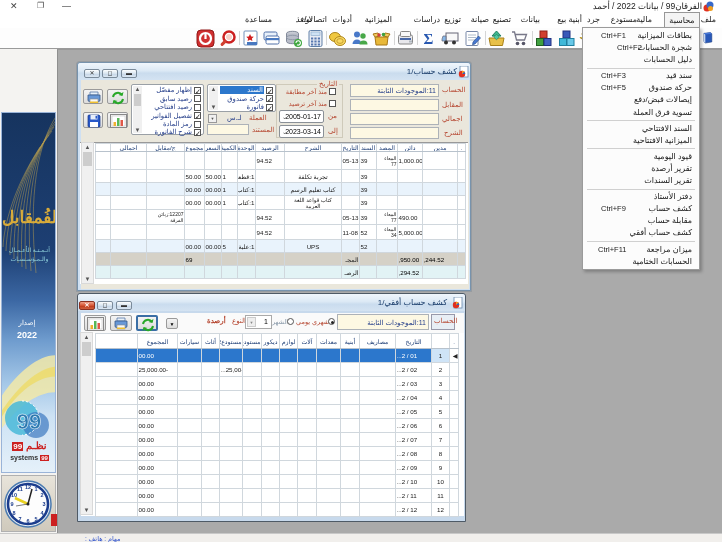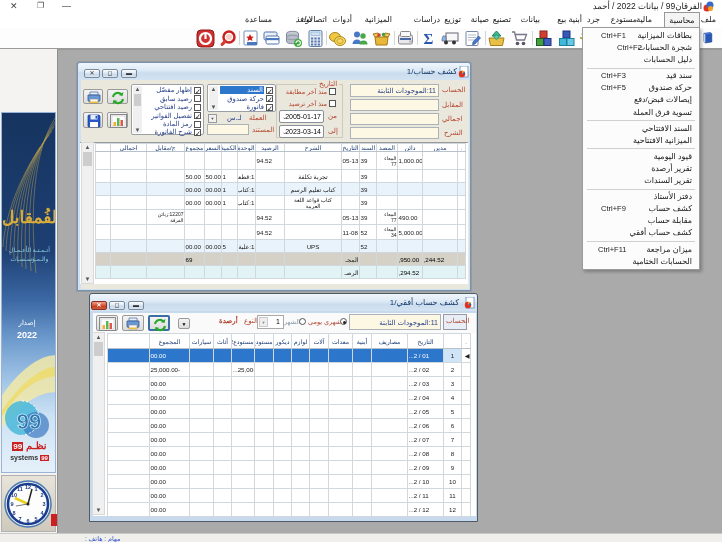--- a/index.html
+++ b/index.html
@@ -25,21 +25,21 @@
 #datetable { position:absolute; left:1px; top:0px; width:55px; border:2px solid #1b2b60; background:#fdf7da; }
 #datetable .dr { border-bottom:2px solid #1b2b60; font-weight:bold; text-align:center; height:10.6px; line-height:10.6px; font-size:7.5px; white-space:nowrap; }
 #datetable .dr:last-child { border-bottom:none; }
 #bluepanel { position:absolute; left:1px; top:63px; width:55px; height:361px; overflow:hidden; border:1px solid #9ab4d8; }
 #clockpanel { position:absolute; left:1px; top:426px; width:55px; height:57px; background:linear-gradient(180deg,#e8e4da,#cfc9bc); border:1px solid #b0b0b0; }
 
 #statusbar { left:0; top:533px; width:722px; height:9px; background:#f1efec; border-top:1px solid #c8c8c8; }
 
 .win { position:absolute; border-radius:3px 3px 0 0; }
 #win1 { left:77px; top:62px; width:394px; height:229px; background:#cfe0f2; border:1px solid #7793ad; box-shadow: 0 0 0 1px rgba(90,110,130,.25); }
-#win2 { left:77px; top:293px; width:389px; height:229px; background:#c7d9ec; border:1px solid #4e5a66;margin-left:12px; }
+#win2 { left:77px; top:293px; width:389px; height:229px; background:#c7d9ec; border:1px solid #4e5a66; }
 .wtitle { position:absolute; left:0; top:0; right:0; height:17px; border-radius:3px 3px 0 0; background:linear-gradient(180deg,#f0f6fc 0%,#dce9f5 45%,#cadcee 60%,#d4e3f2 100%); }
 .wtitletxt { position:absolute; font-size:8px; color:#173a68; direction:rtl; top:2px; line-height:14px; }
 .wbtn { position:absolute; height:9px; width:16px; border:1px solid #7a8a9a; border-radius:2px; background:linear-gradient(180deg,#fdfeff,#d8e4ef 50%,#c4d4e6 55%,#dce8f3); font-size:6px; line-height:7px; text-align:center; color:#333; }
 .wbtn.red { background:linear-gradient(180deg,#f0a088,#d55535 50%,#c03a18 55%,#d06040); border-color:#8a3020; color:#fff; font-weight:bold; }
 
 #w1client { position:absolute; left:3px; top:17px; width:388px; height:209px; background:#eae7dc; }
 #w1grid { position:absolute; left:2px; top:79px; width:388px; height:142px; background:#fff; border-top:1px solid #999; }
 .gtable { border-collapse:collapse; table-layout:fixed; direction:rtl; font-size:6.2px; color:#222; }
 .gtable td, .gtable th { border:1px solid #d0d7dd; overflow:hidden; white-space:nowrap; padding:0 0.5px; font-weight:normal; }
 .gtable th { color:#1f3f77; border-bottom:1px solid #b8c2cc; }

